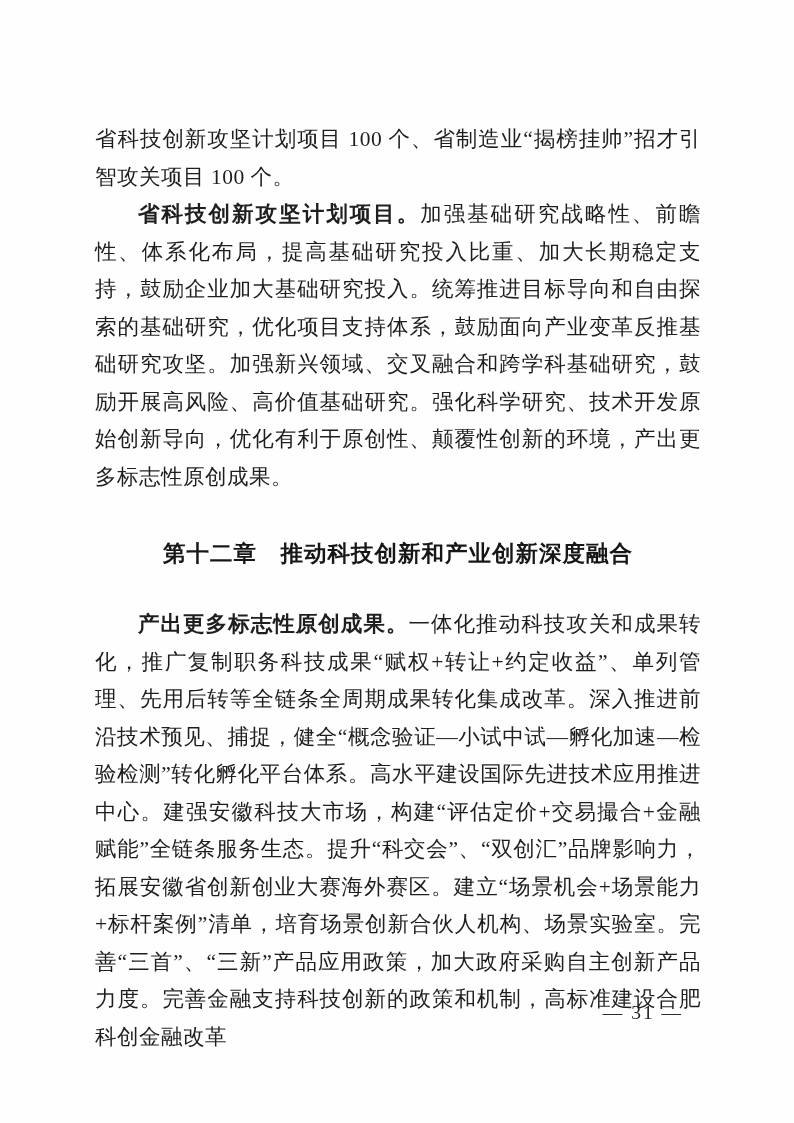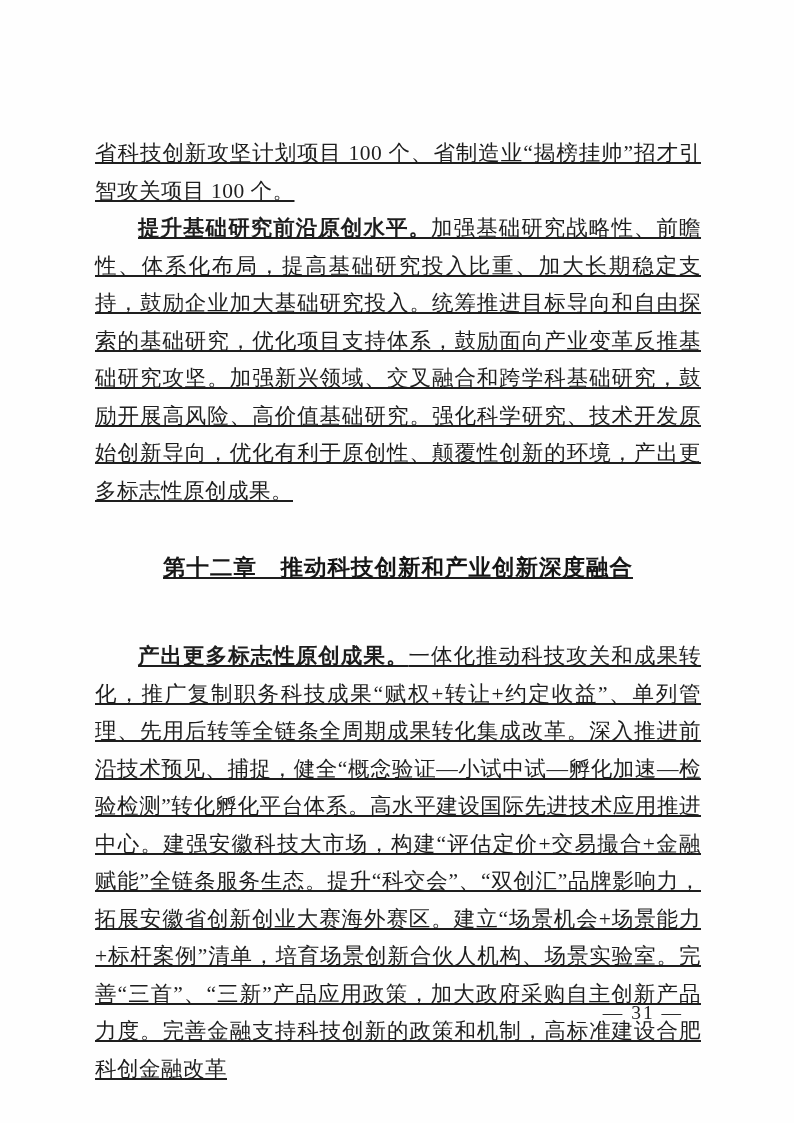--- a/index.html
+++ b/index.html
@@ -13,41 +13,40 @@
     height: 1123px;
     background: #fefefe;
     overflow: hidden;
     font-family: "Liberation Serif", "DejaVu Serif", serif;
     color: #1e1e1e;
     box-sizing: border-box;
   }
   .text-block {
     position: absolute;
     left: 95px;
-    top: 135px;
+    top: 121px;
     width: 606px;
-    text-decoration: underline;
   }
   .body-para {
     margin: 0;
     font-size: 21.5px;
     line-height: 37.5px;
     text-align: justify;
     text-justify: inter-ideograph;
     letter-spacing: 0.5px;
   }
   .indent {
     text-indent: 2em;
   }
   .lead-bold {
     font-weight: 700;
     font-family: "Liberation Serif", "DejaVu Serif", serif;
   }
   .chapter-heading {
-    margin: 40px 0 52px 0;
+    margin: 40px 0 34px 0;
     font-size: 22.5px;
     line-height: 36px;
     font-weight: 700;
     text-align: center;
     font-family: "Liberation Sans", "DejaVu Sans", sans-serif;
     letter-spacing: 1px;
     color: #161616;
   }
   .page-number {
     position: absolute;
@@ -62,21 +61,21 @@
 </style>
 </head>
 <body>
 
 <div class="page">
 
   <div class="text-block">
 
     <p class="body-para">省科技创新攻坚计划项目 100 个、省制造业“揭榜挂帅”招才引智攻关项目 100 个。</p>
 
-    <p class="body-para indent"><span class="lead-bold">提升基础研究前沿原创水平。</span><span>加强基础研究战略性、前瞻性、体系化布局，提高基础研究投入比重、加大长期稳定支持，鼓励企业加大基础研究投入。统筹推进目标导向和自由探索的基础研究，优化项目支持体系，鼓励面向产业变革反推基础研究攻坚。加强新兴领域、交叉融合和跨学科基础研究，鼓励开展高风险、高价值基础研究。强化科学研究、技术开发原始创新导向，优化有利于原创性、颠覆性创新的环境，产出更多标志性原创成果。</span></p>
+    <p class="body-para indent"><span class="lead-bold">省科技创新攻坚计划项目。</span><span>加强基础研究战略性、前瞻性、体系化布局，提高基础研究投入比重、加大长期稳定支持，鼓励企业加大基础研究投入。统筹推进目标导向和自由探索的基础研究，优化项目支持体系，鼓励面向产业变革反推基础研究攻坚。加强新兴领域、交叉融合和跨学科基础研究，鼓励开展高风险、高价值基础研究。强化科学研究、技术开发原始创新导向，优化有利于原创性、颠覆性创新的环境，产出更多标志性原创成果。</span></p>
 
     <h2 class="chapter-heading">第十二章　推动科技创新和产业创新深度融合</h2>
 
     <p class="body-para indent"><span class="lead-bold">产出更多标志性原创成果。</span><span>一体化推动科技攻关和成果转化，推广复制职务科技成果“赋权+转让+约定收益”、单列管理、先用后转等全链条全周期成果转化集成改革。深入推进前沿技术预见、捕捉，健全“概念验证—小试中试—孵化加速—检验检测”转化孵化平台体系。高水平建设国际先进技术应用推进中心。建强安徽科技大市场，构建“评估定价+交易撮合+金融赋能”全链条服务生态。提升“科交会”、“双创汇”品牌影响力，拓展安徽省创新创业大赛海外赛区。建立“场景机会+场景能力+标杆案例”清单，培育场景创新合伙人机构、场景实验室。完善“三首”、“三新”产品应用政策，加大政府采购自主创新产品力度。完善金融支持科技创新的政策和机制，高标准建设合肥科创金融改革</span></p>
 
   </div>
 
   <div class="page-number">— 31 —</div>
 
 </div>

